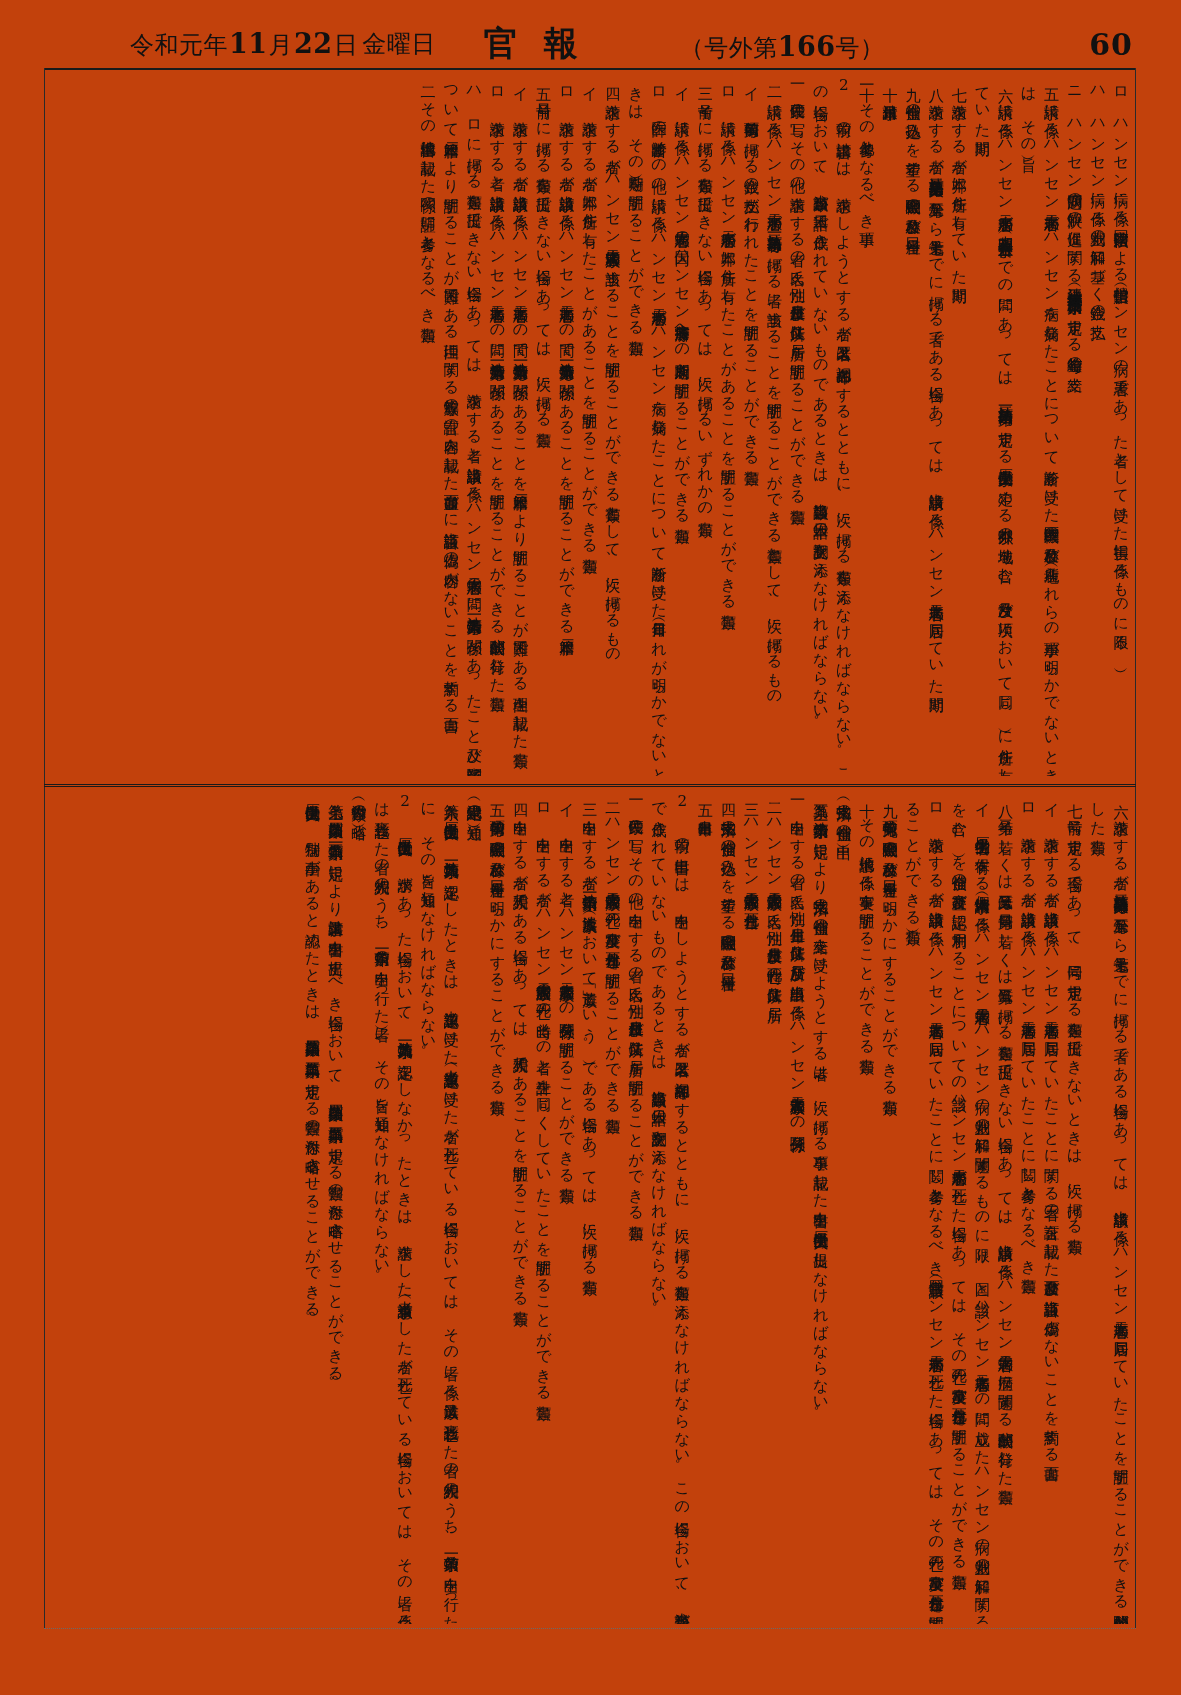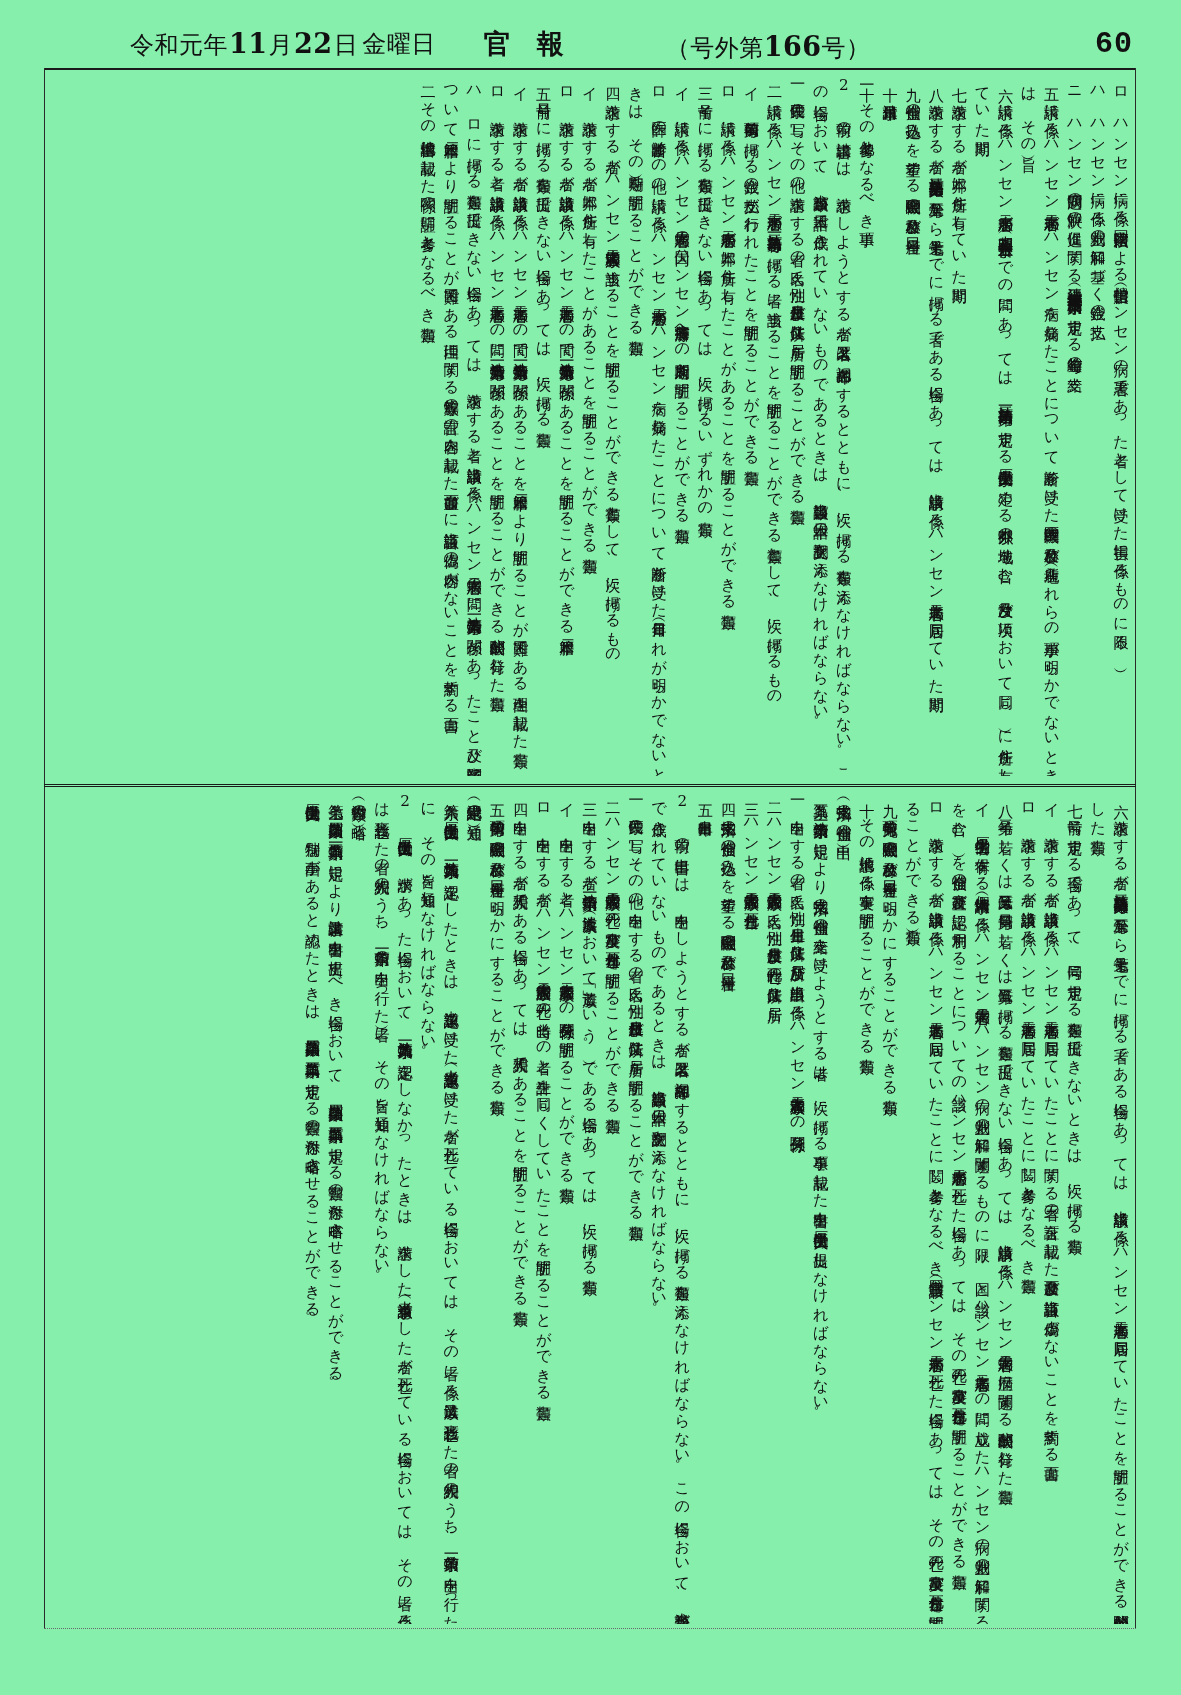--- a/index.html
+++ b/index.html
@@ -13,21 +13,21 @@
     height: 1695px;
     font-family: "DejaVu Serif", "Liberation Serif", serif;
     color: #111111;
     position: relative;
     overflow: hidden;
   }
 
   .page {
     position: absolute;
     inset: 0;
-    background: #86efac;
+    background: #c2410c;
   }
 
   
   .masthead {
     position: absolute;
     left: 48px;
     top: 22px;
     width: 1085px;
     height: 44px;
     display: flex;
@@ -44,40 +44,39 @@
     font-size: 27px;
     font-weight: 600;
     padding: 0 1px;
   }
   .masthead .weekday {
     margin-left: 4px;
     font-size: 24px;
   }
   .masthead .gazette {
     margin-left: 48px;
-    font-size: 27px;
+    font-size: 34px;
     letter-spacing: 26px;
     font-weight: 600;
   }
   .masthead .issue {
     margin-left: 76px;
     font-size: 24px;
     margin-top: 7px;
   }
   .masthead .issue .num {
     font-size: 27px;
     font-weight: 600;
   }
   .masthead .pageno {
     position: absolute;
     right: 0;
     font-size: 30px;
     font-weight: 600;
     letter-spacing: 1px;
-    font-family: Liberation Mono, monospace;
   }
 
   .rule-top {
     position: absolute;
     left: 44px;
     top: 68px;
     width: 1092px;
     height: 0;
     border-top: 2px solid #1a1a1a;
   }

